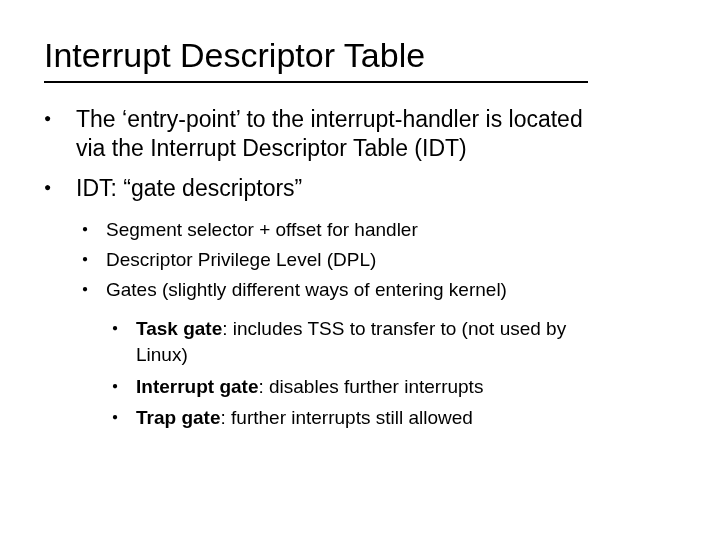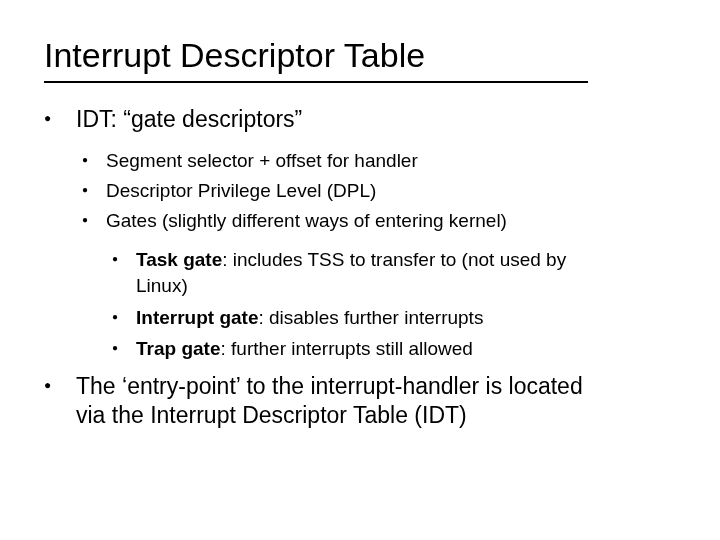--- a/index.html
+++ b/index.html
@@ -20,20 +20,23 @@
 </style>
 </head>
 <body>
 <div class="slide">
 
   <h1 class="title">Interrupt Descriptor Table</h1>
   <hr class="hr">
 
   <ul class="lvl1">
     <li>
+      <span>The ‘entry-point’ to the interrupt-handler is located via the Interrupt Descriptor Table (IDT)</span>
+    </li>
+    <li>
       <span>IDT: “gate descriptors”</span>
 
       <ul class="lvl2">
         <li>
           <span>Segment selector + offset for handler</span>
         </li>
         <li>
           <span>Descriptor Privilege Level (DPL)</span>
         </li>
         <li>
@@ -46,17 +49,14 @@
             <li>
               <b class="bold-lead">Interrupt gate</b><span>: disables further interrupts</span>
             </li>
             <li>
               <b class="bold-lead">Trap gate</b><span>: further interrupts still allowed</span>
             </li>
           </ul>
         </li>
       </ul>
     </li>
-    <li>
-      <span>The ‘entry-point’ to the interrupt-handler is located via the Interrupt Descriptor Table (IDT)</span>
-    </li>
   </ul>
 </div>
 
 </body></html>

